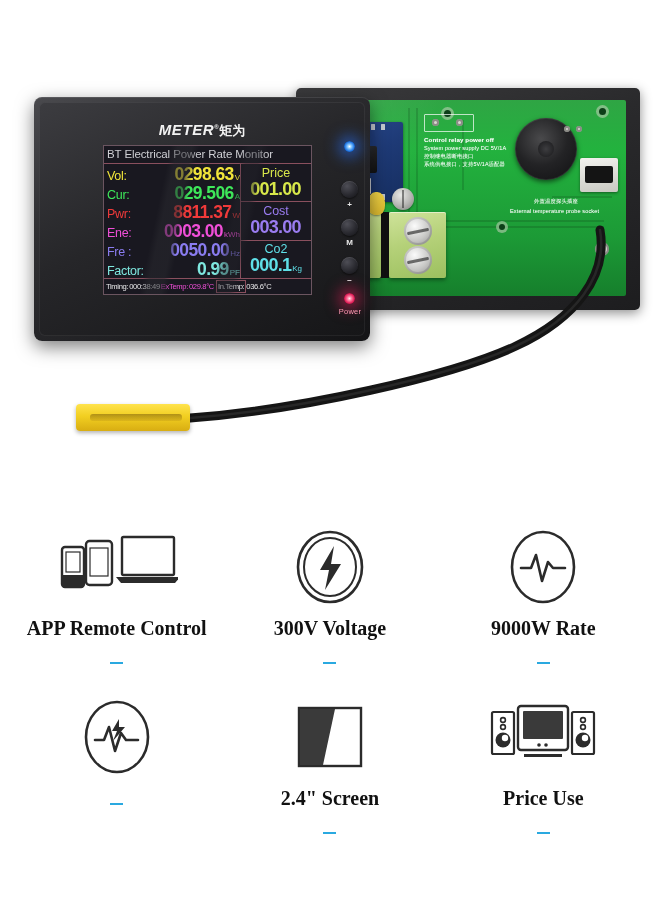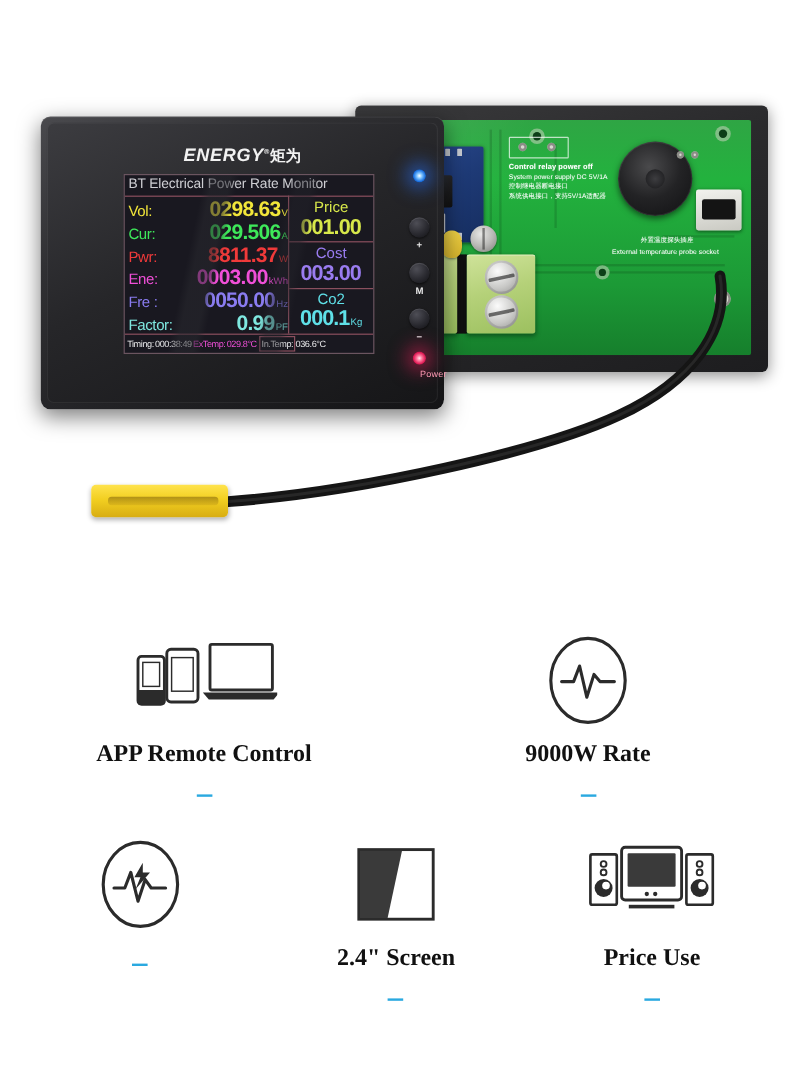--- a/index.html
+++ b/index.html
@@ -363,22 +363,23 @@
   .led.blue {
     background: radial-gradient(circle, #ffffff 0%, #7fc4ff 28%, #1a6fe0 62%, rgba(20,70,190,0) 100%);
     box-shadow: 0 0 14px 6px rgba(40,110,240,.55);
   }
   .led.red {
     background: radial-gradient(circle, #ffe9ef 0%, #ff7a9e 28%, #e01a55 62%, rgba(200,20,70,0) 100%);
     box-shadow: 0 0 14px 6px rgba(230,30,90,.50);
   }
   .power-text {
     position: absolute;
-    left: 316px;
+    left: 299px;
     width: 34px;
+    text-align: center;
     color: #ff9ab4;
     font-size: 7.5px;
     letter-spacing: .2px;
   }
 
   
   .probe-tip {
     position: absolute;
     left: 76px; top: 404px;
     width: 114px; height: 27px;
@@ -510,21 +511,21 @@
   <svg style="position:absolute;left:0;top:0;width:660px;height:500px;">
     <path d="M 600 230 C 608 276, 576 318, 516 346 C 452 376, 300 410, 190 418" stroke="#151515" stroke-width="9" fill="none" stroke-linecap="round"></path>
     <path d="M 600 230 C 608 276, 576 318, 516 346 C 452 376, 300 410, 190 418" stroke="#3a3a3a" stroke-width="2.5" fill="none" stroke-linecap="round" opacity=".5"></path>
   </svg>
 
   <div class="probe-tip"></div>
 
   <div class="front-unit">
     <div class="front-bezel"></div>
 
-    <div class="brand-logo"><span>ENERGY</span><sup>®</sup><span class="cn">矩为</span></div>
+    <div class="brand-logo"><span>METER</span><sup>®</sup><span class="cn">矩为</span></div>
 
     <div class="lcd">
       <div class="lcd-title">BT Electrical Power Rate Monitor</div>
 
       <div class="lcd-body">
         <div class="lcd-left">
           <div class="mrow">
             <span class="mlabel" style="color:#f2e63a">Vol:</span>
             <span class="mval" style="color:#f2e63a">0298.63</span>
             <span class="munit" style="color:#f2e63a">V</span>
@@ -623,20 +624,31 @@
           <rect x="34" y="17" width="18" height="28" fill="none" stroke="#2b2b2b" stroke-width="1.2"></rect>
           <rect x="6" y="16" width="22" height="40" rx="3" fill="none" stroke="#2b2b2b" stroke-width="2.4"></rect>
           <rect x="6" y="44" width="22" height="12" rx="0" fill="#2b2b2b"></rect>
           <rect x="10" y="21" width="14" height="20" fill="none" stroke="#2b2b2b" stroke-width="1.2"></rect>
         </svg>
       </div>
       <div class="feature-label">APP Remote Control</div>
       <div class="feature-dash"></div>
     </div>
 
+    <div class="feature">
+      <div class="feature-icon">
+        <svg width="72" height="78" viewBox="0 0 72 78">
+          <ellipse cx="36" cy="39" rx="32" ry="35" fill="none" stroke="#2b2b2b" stroke-width="2.6"></ellipse>
+          <ellipse cx="36" cy="39" rx="26" ry="29" fill="none" stroke="#2b2b2b" stroke-width="2"></ellipse>
+          <path d="M40 18 L26 42 h9 l-4 20 L47 36 h-10 Z" fill="#2b2b2b"></path>
+        </svg>
+      </div>
+      <div class="feature-label">300V Voltage</div>
+      <div class="feature-dash"></div>
+    </div>
 
     <div class="feature">
       <div class="feature-icon">
         <svg width="72" height="78" viewBox="0 0 72 78">
           <ellipse cx="36" cy="39" rx="31" ry="35" fill="none" stroke="#2b2b2b" stroke-width="2.6"></ellipse>
           <path d="M14 40 h10 l5 -13 l6 26 l6 -19 l5 6 h12" fill="none" stroke="#2b2b2b" stroke-width="2.6" stroke-linejoin="round" stroke-linecap="round"></path>
         </svg>
       </div>
       <div class="feature-label">9000W Rate</div>
       <div class="feature-dash"></div>

